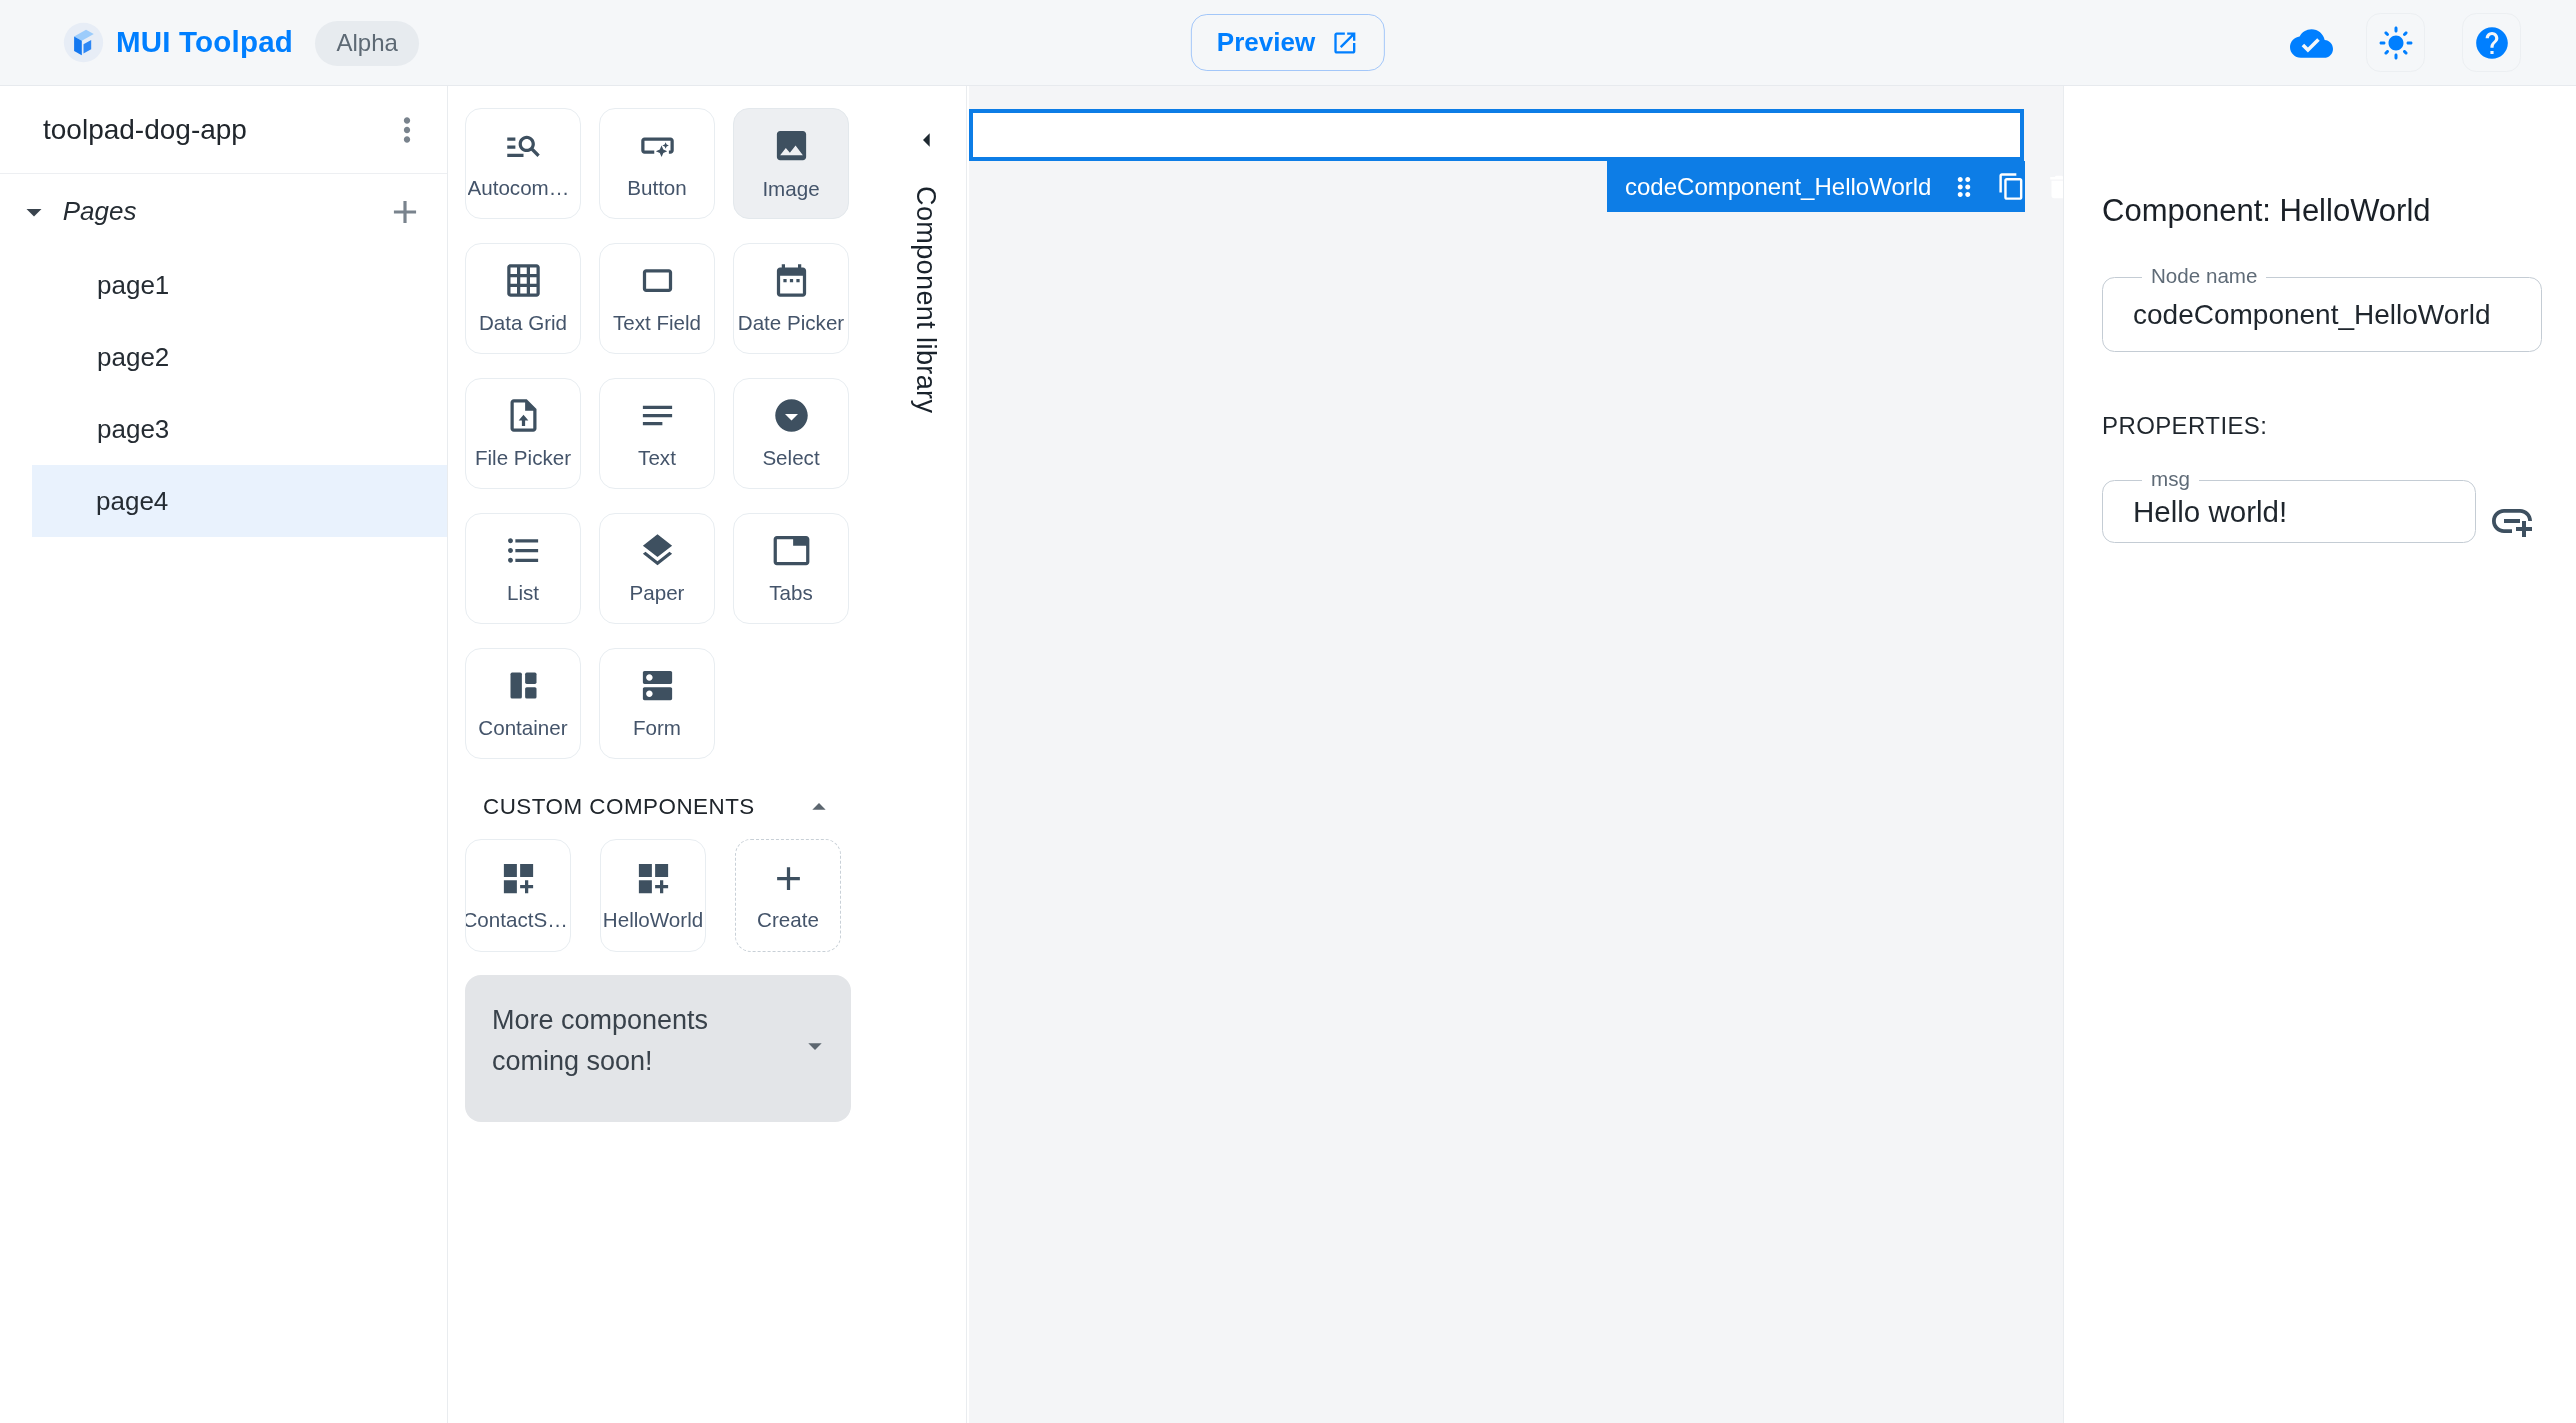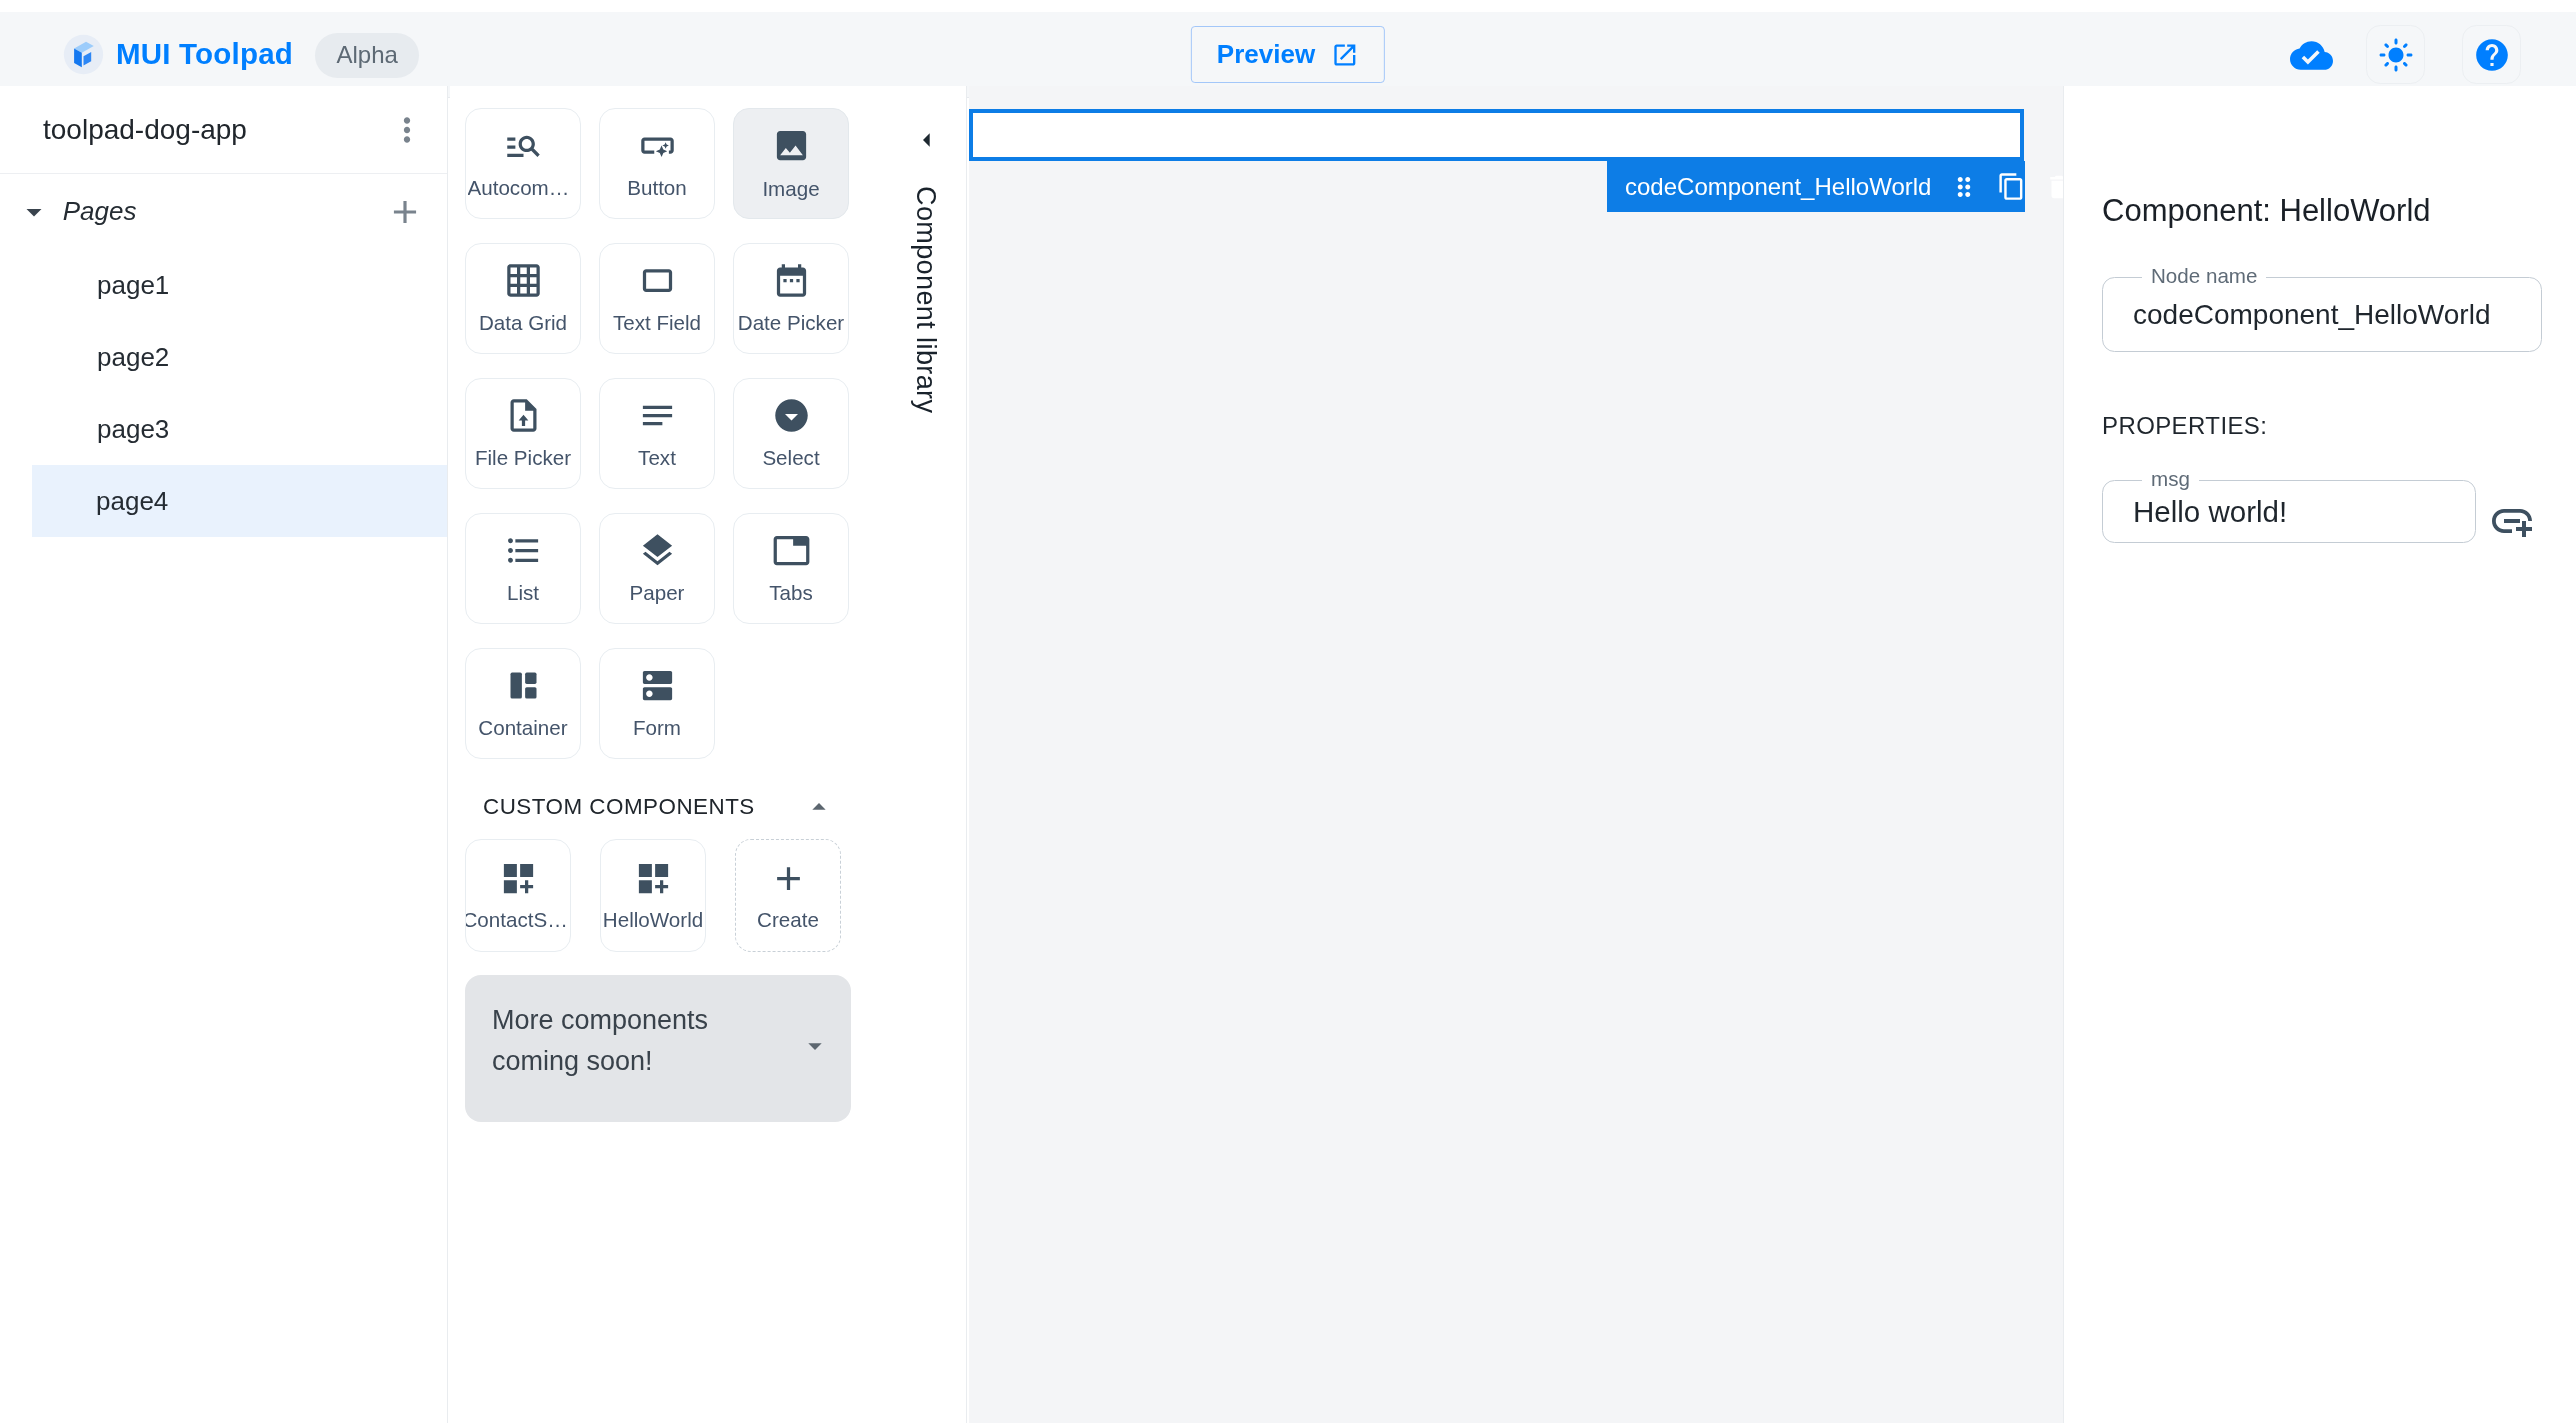--- a/index.html
+++ b/index.html
@@ -8,36 +8,36 @@
     font-family: "Liberation Sans", sans-serif;
     background: #ffffff;
     color: #1a2027;
     position: relative;
   }
   svg { display: block; }
 
   
   .header {
     position: absolute; top: 0; left: 0; width: 2576px; height: 86px;
-    background: #f5f7f9; border-bottom: 1.8px solid #e7eaee; margin-top: 12px;
+    background: #f5f7f9; border-bottom: 1.8px solid #e7eaee;
   }
   .logo-wrap { position: absolute; left: 63px; top: 22.4px; display: flex; align-items: center; }
   .app-title {
     position: absolute; left: 116px; top: 25px;
     color: #007FFF; font-size: 29.5px; font-weight: bold; letter-spacing: 0.2px;
   }
   .alpha-chip {
     position: absolute; left: 315px; top: 20.6px; height: 45px;
     background: #e7ebef; color: #5d6974; border-radius: 22.4px;
     font-size: 24px; display: flex; align-items: center; padding: 0 21.5px;
   }
   .preview-btn {
     position: absolute; left: 50%; top: 14.3px; transform: translateX(-50%);
     height: 57px; padding: 0 25px; display: flex; align-items: center; gap: 16px;
-    border: 1.8px solid #a3c7f9; border-radius: 4px; background: transparent;
+    border: 1.8px solid #a3c7f9; border-radius: 16px; background: transparent;
     color: #007FFF; font-size: 26px; font-weight: 600; font-family: inherit; cursor: pointer;
   }
   .hdr-icon-btn {
     position: absolute; top: 13.4px; width: 59px; height: 59px;
     border: 1.8px solid #eceff2; border-radius: 14.3px; background: transparent;
     display: flex; align-items: center; justify-content: center; cursor: pointer;
   }
   .hdr-cloud { position: absolute; left: 2290px; top: 22.4px; color: #007FFF; }
   .sun-btn  { left: 2366px; color: #007FFF; }
   .help-btn { left: 2462px; color: #007FFF; }

